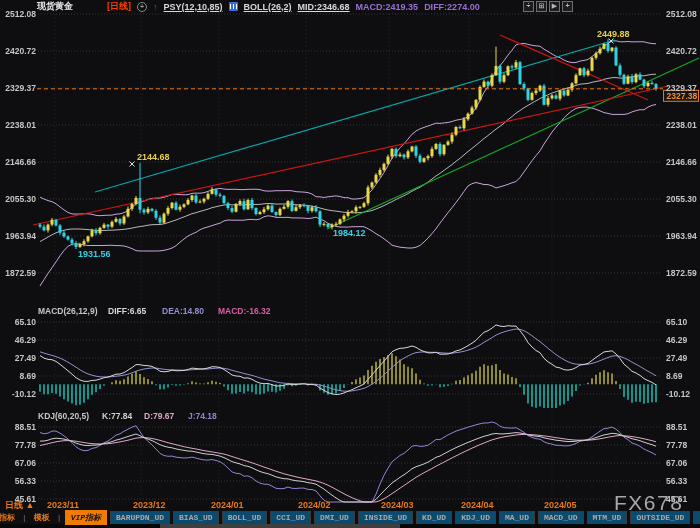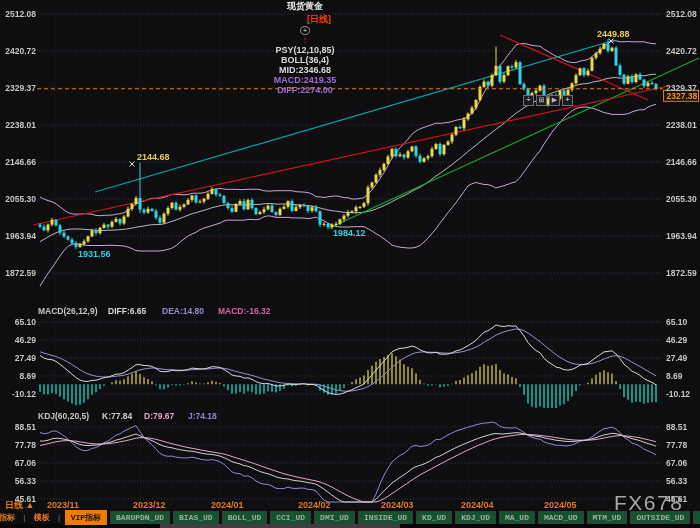--- a/index.html
+++ b/index.html
@@ -1,43 +1,43 @@
 <!DOCTYPE html>
 <html><head>
 <meta charset="utf-8">
 <style>
   html,body{margin:0;padding:0;background:#0e0e11;}
   .screen{position:relative;width:700px;height:528px;background:#0e0e11;overflow:hidden;
           font-family:"Liberation Sans","DejaVu Sans",sans-serif;}
   svg{position:absolute;left:0;top:0;}
   
   .header{position:absolute;left:0;top:0;width:579px;height:13px;display:flex;align-items:center;
-          padding-left:37px;box-sizing:border-box;font-size:9px;font-weight:bold;white-space:nowrap;z-index:5;flex-direction:column;}
+          padding-left:37px;box-sizing:border-box;font-size:9px;font-weight:bold;white-space:nowrap;z-index:5;}
   .header span{margin-right:6px;}
   .sym{color:#e9e9e9;}
   .per{color:#ff3c00;padding-left:28px;}
   .circle-plus{width:8px;height:8px;border:1px solid #8a8a8a;border-radius:50%;color:#9a9a9a;
                font-size:7px;line-height:7px;text-align:center;display:inline-block;}
   .up-arrow{color:#e02020;font-size:9px;}
-  .w{color:#d8d8d8;}
+  .w{color:#d8d8d8;text-decoration:underline;}
   .violet{color:#9a6fd4;}
   .blue-chip{width:9px;height:9px;display:inline-block;background:#3b6bd6;border-radius:1px;
              background-image:repeating-linear-gradient(90deg,#fff 0 1px,transparent 1px 3px);
              background-size:7px 5px;background-position:1px 2px;background-repeat:no-repeat;}
   .winbtns{margin-left:auto;margin-right:30px;display:flex;gap:2px;}
   .winbtn{width:9px;height:9px;border:1px solid #6f6f6f;background:#1c1c20;color:#b8b8b8;
           font-size:7px;line-height:8px;text-align:center;display:inline-block;margin:0!important;}
   
   .toolbar{position:absolute;left:0;top:511px;width:700px;height:13px;display:flex;align-items:center;
            gap:3px;font-family:"Liberation Mono","DejaVu Sans Mono",monospace;font-size:8px;
            font-weight:bold;white-space:nowrap;z-index:5;margin-left:-5px;}
   .menu-label{color:#e87818;padding:1px 4px;}
   .menu-sep{color:#555;}
-  .tab{background:#14532d;color:#a8a8a8;padding:1px 5px;border:1px solid #3a3a3a;}
-  .tab.active{background:#ef7c00;color:#141414;border-color:#ef7c00;}
+  .tab{background:#0c4a6e;color:#a8a8a8;padding:1px 5px;border:1px solid #3a3a3a;}
+  .tab.active{background:#ef7c00;color:#141414;border-color:#ef7c00;font-style:italic;}
   
   .scrollstrip{position:absolute;left:0;top:524px;width:700px;height:4px;background:#070708;z-index:4;}
   .scroll-thumb{position:absolute;left:160px;top:0;width:240px;height:4px;background:#3f3f3f;}
   .scroll-arrow{position:absolute;left:326px;top:-7px;width:0;height:0;
                 border-left:12px solid transparent;border-right:12px solid transparent;
                 border-bottom:7px solid #e87818;}
 </style>
 </head>
 <body>
 
@@ -630,21 +630,21 @@
       </g>
     </svg>
 
   <div class="header">
     <span class="sym">现货黄金</span>
     <span class="per">[日线]</span>
     <span class="circle-plus">+</span>
     <span class="up-arrow">↑</span>
     <span class="w">PSY(12,10,85)</span>
     <span class="blue-chip"></span>
-    <span class="w">BOLL(36,4)</span>
+    <span class="w">BOLL(26,2)</span>
     <span class="w">MID:2346.68</span>
     <span class="violet">MACD:2419.35</span>
     <span class="violet">DIFF:2274.00</span>
     <span class="winbtns" id="winbtns">
         <span class="winbtn">÷</span>
         <span class="winbtn">⊞</span>
         <span class="winbtn">▶</span>
         <span class="winbtn">+</span>
       </span>
   </div>

